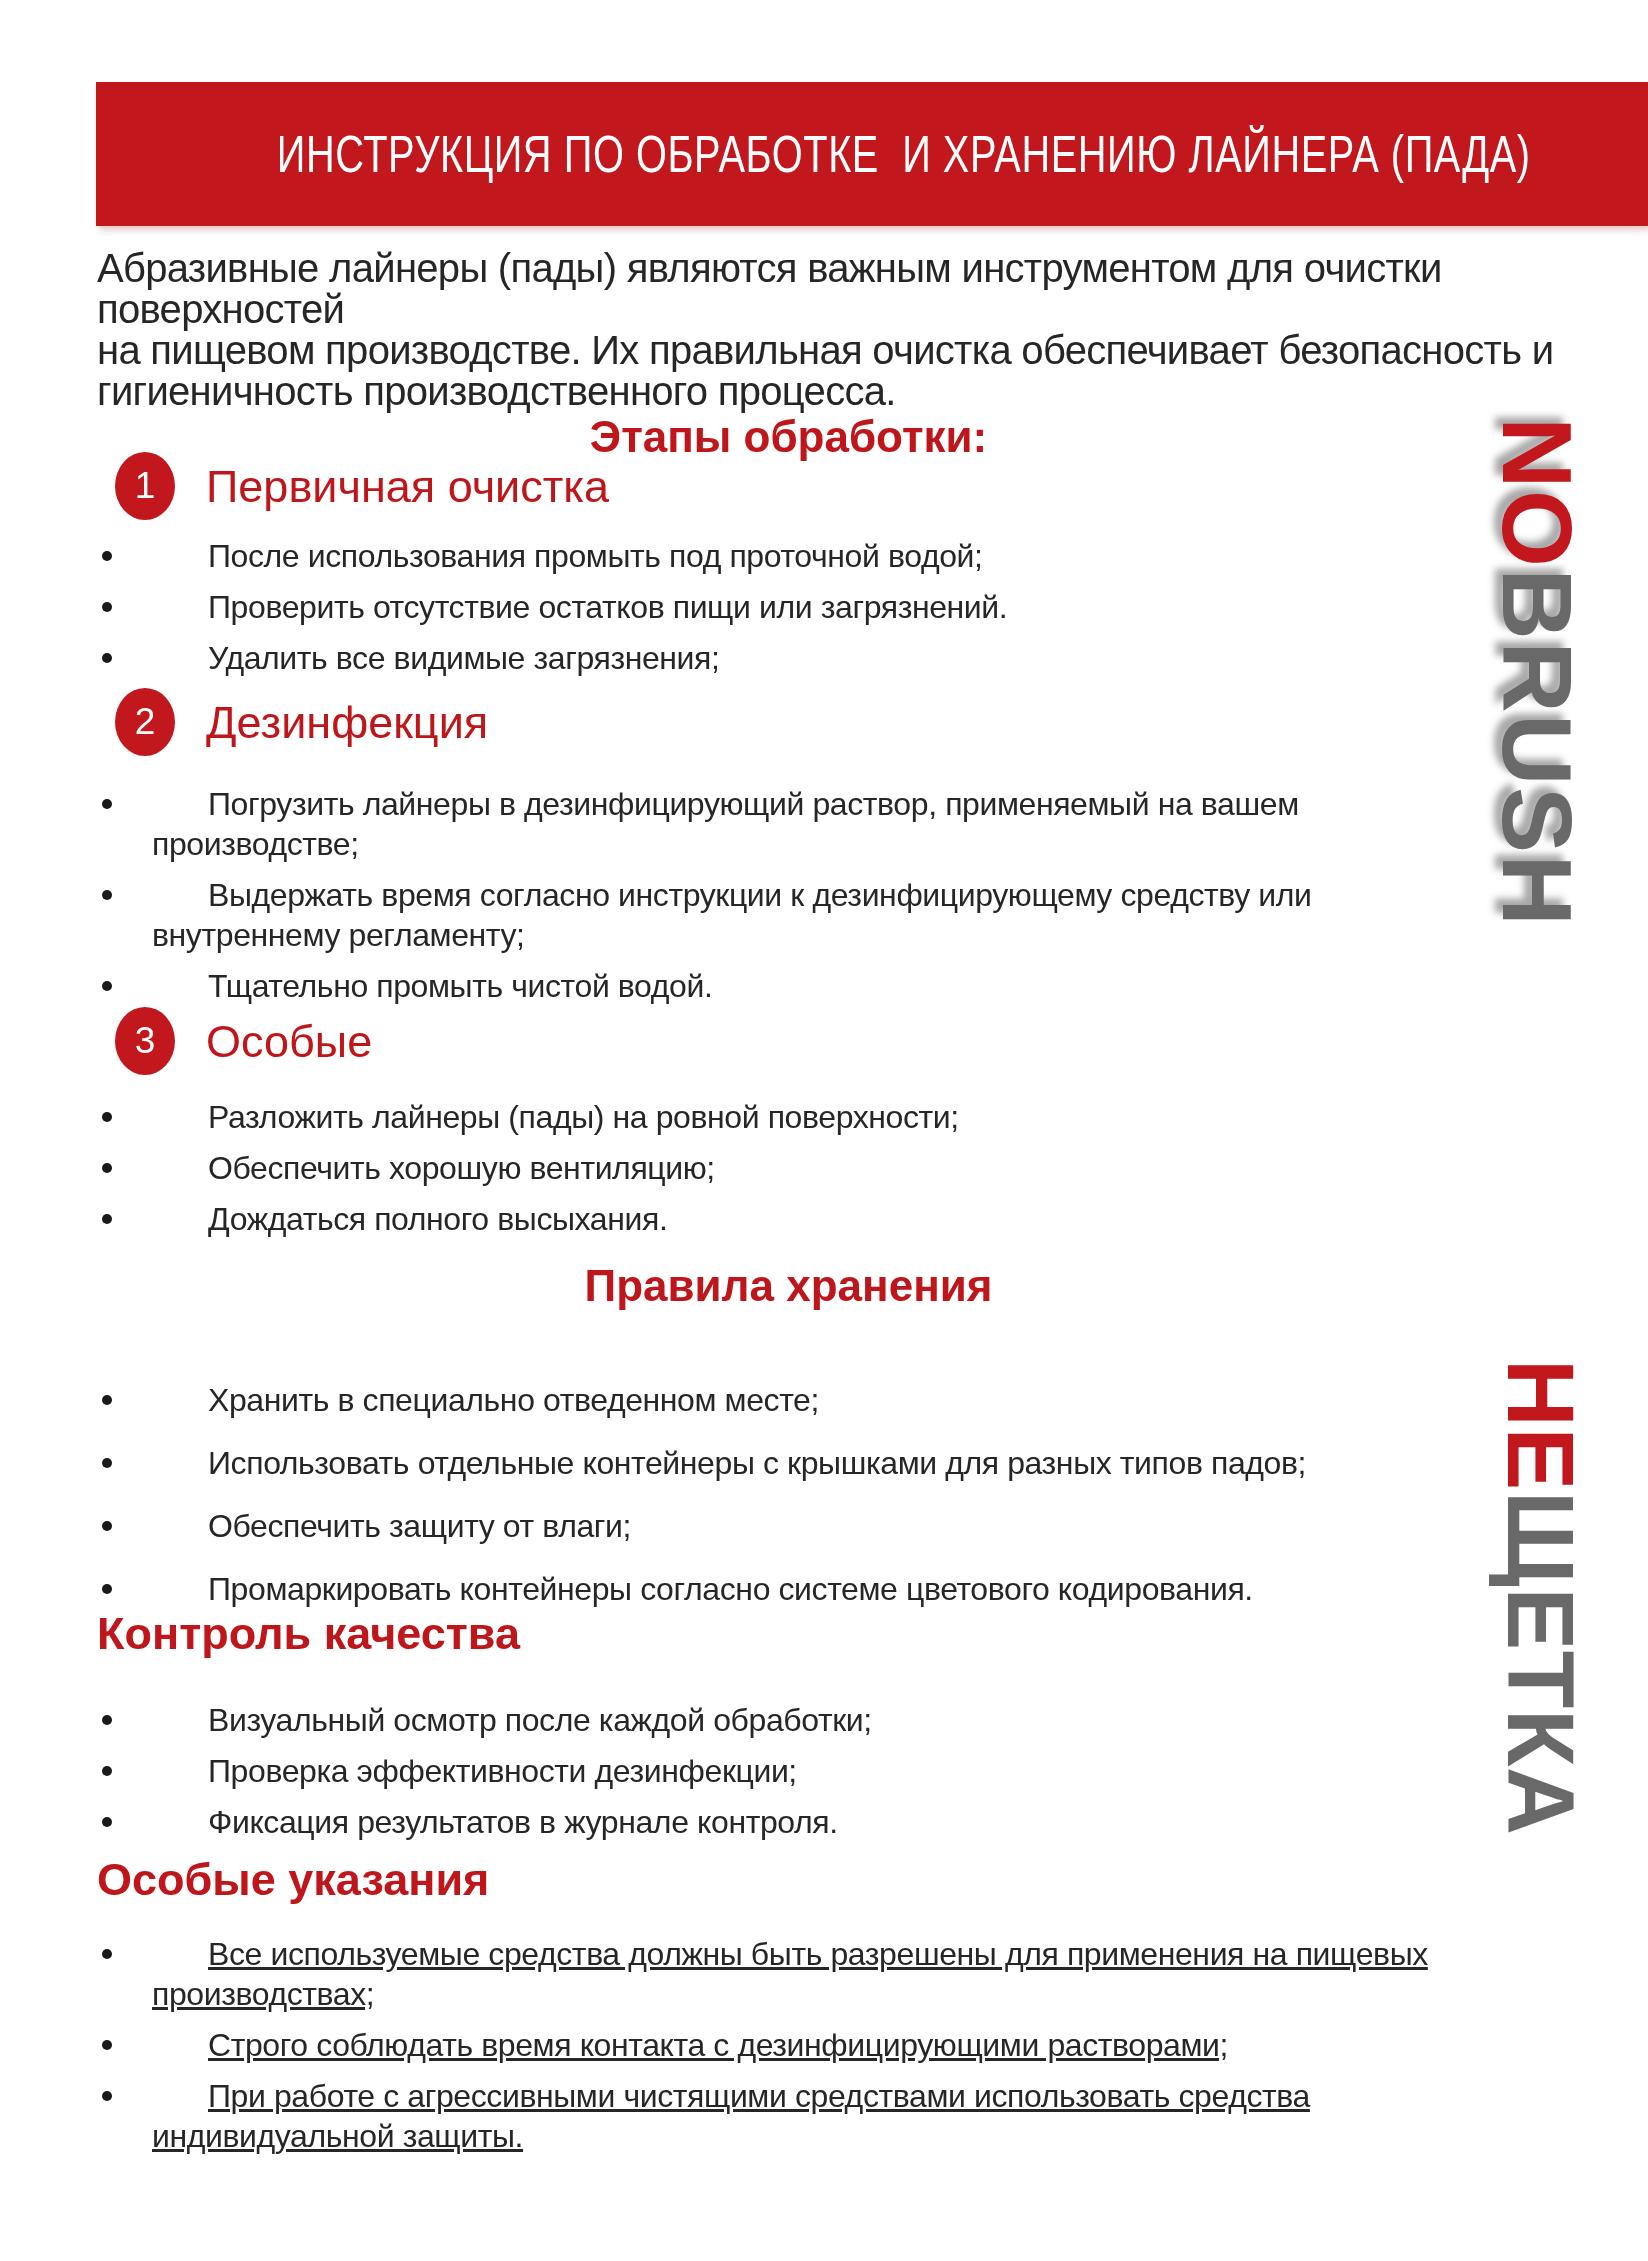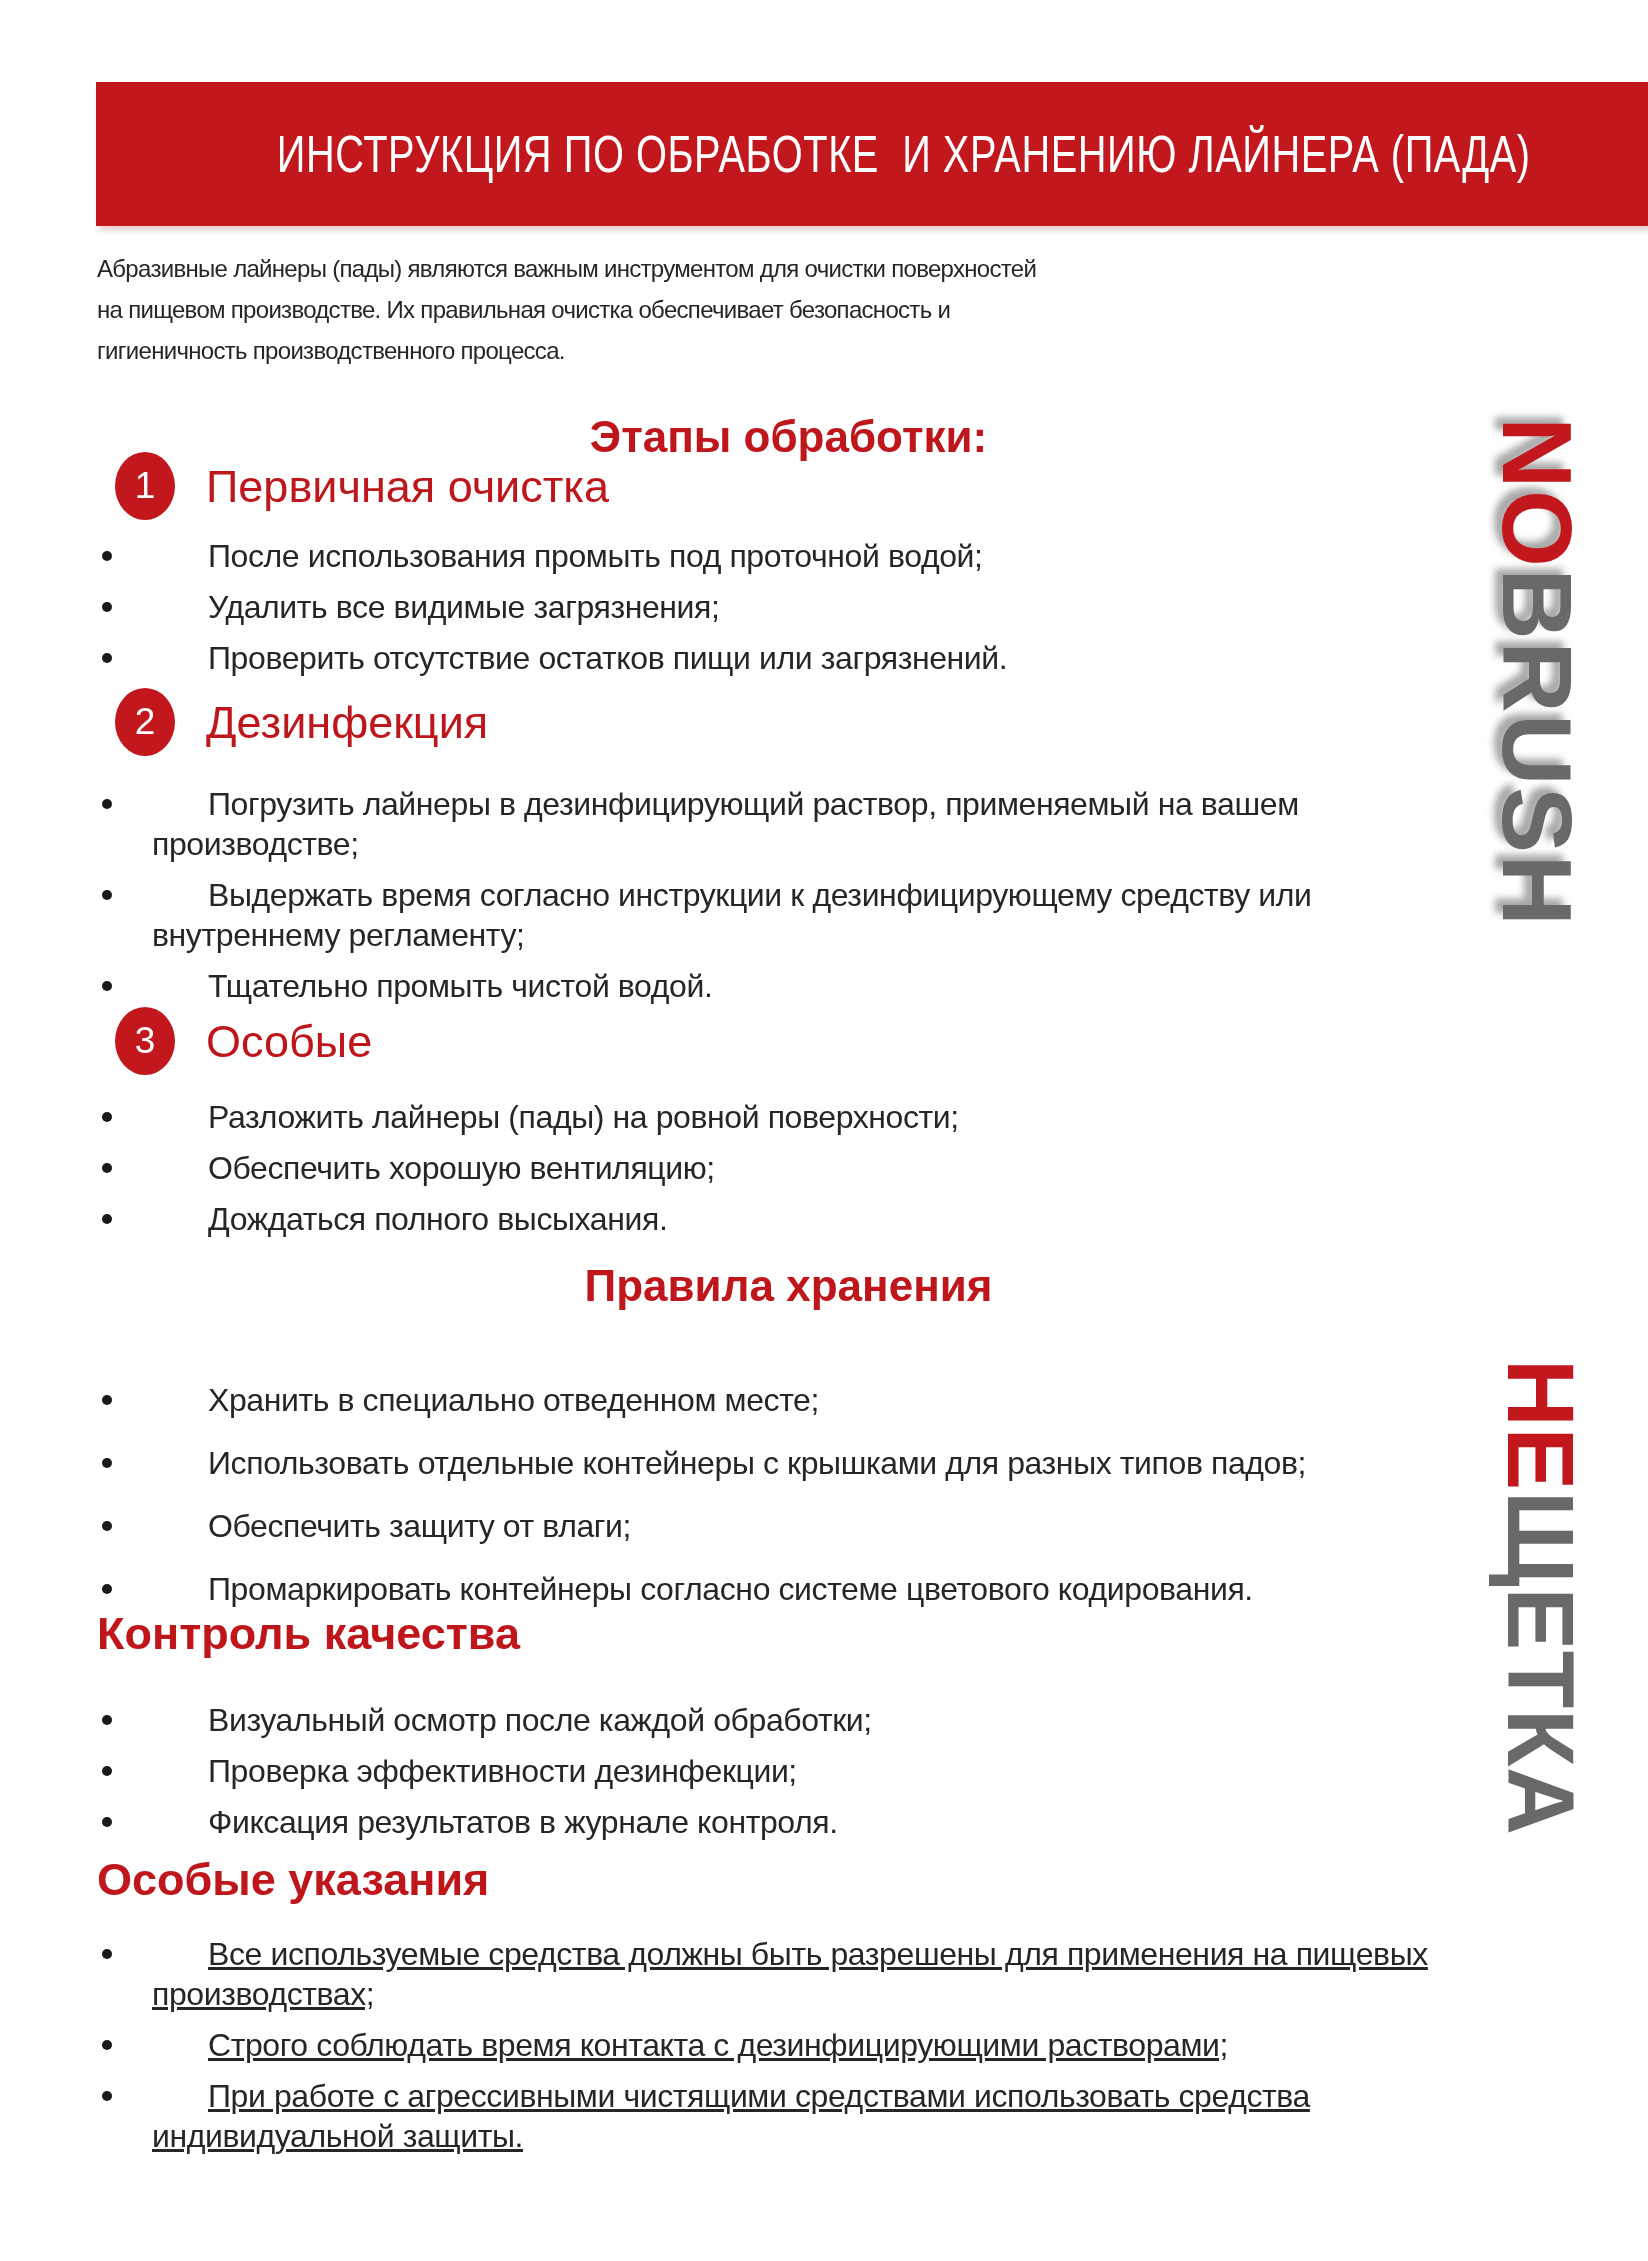--- a/index.html
+++ b/index.html
@@ -21,21 +21,21 @@
     box-shadow:2.8px 3.5px 6.4px rgba(160,40,40,0.25);
   }
   .banner-title {
     color:#ffffff; font-size:51px; font-weight:400;
     white-space:pre; letter-spacing:0.7px;
     transform:scaleX(0.78); transform-origin:center;
   }
 
   
   .intro { position:absolute; left:97px; top:248px; }
-  .intro .line { font-size:24px; line-height:41px; letter-spacing:-0.7px; }
+  .intro .line { font-size:40px; line-height:41px; letter-spacing:-0.7px; }
 
   
   .center-head {
     position:absolute; left:97px; width:1383px; text-align:center;
     color:#bf161b; font-weight:bold; font-size:44px; line-height:44px;
   }
   #stages-head  { top:415px; }
   #storage-head { top:1264px; }
 
   
@@ -109,24 +109,24 @@
 
 <div id="stage-1" class="stage">
   <div class="stage-num">1</div>
   <div class="stage-title">Первичная очистка</div>
 </div>
 <div id="s1-list" class="blist">
     <div>
       <div class="bl first">После использования промыть под проточной водой;</div>
     </div>
     <div>
+      <div class="bl first">Проверить отсутствие остатков пищи или загрязнений.</div>
+    </div>
+    <div>
       <div class="bl first">Удалить все видимые загрязнения;</div>
-    </div>
-    <div>
-      <div class="bl first">Проверить отсутствие остатков пищи или загрязнений.</div>
     </div>
   </div>
 
 <div id="stage-2" class="stage">
   <div class="stage-num">2</div>
   <div class="stage-title">Дезинфекция</div>
 </div>
 <div id="s2-list" class="blist">
     <div>
       <div class="bl first">Погрузить лайнеры в дезинфицирующий раствор, применяемый на вашем</div>

